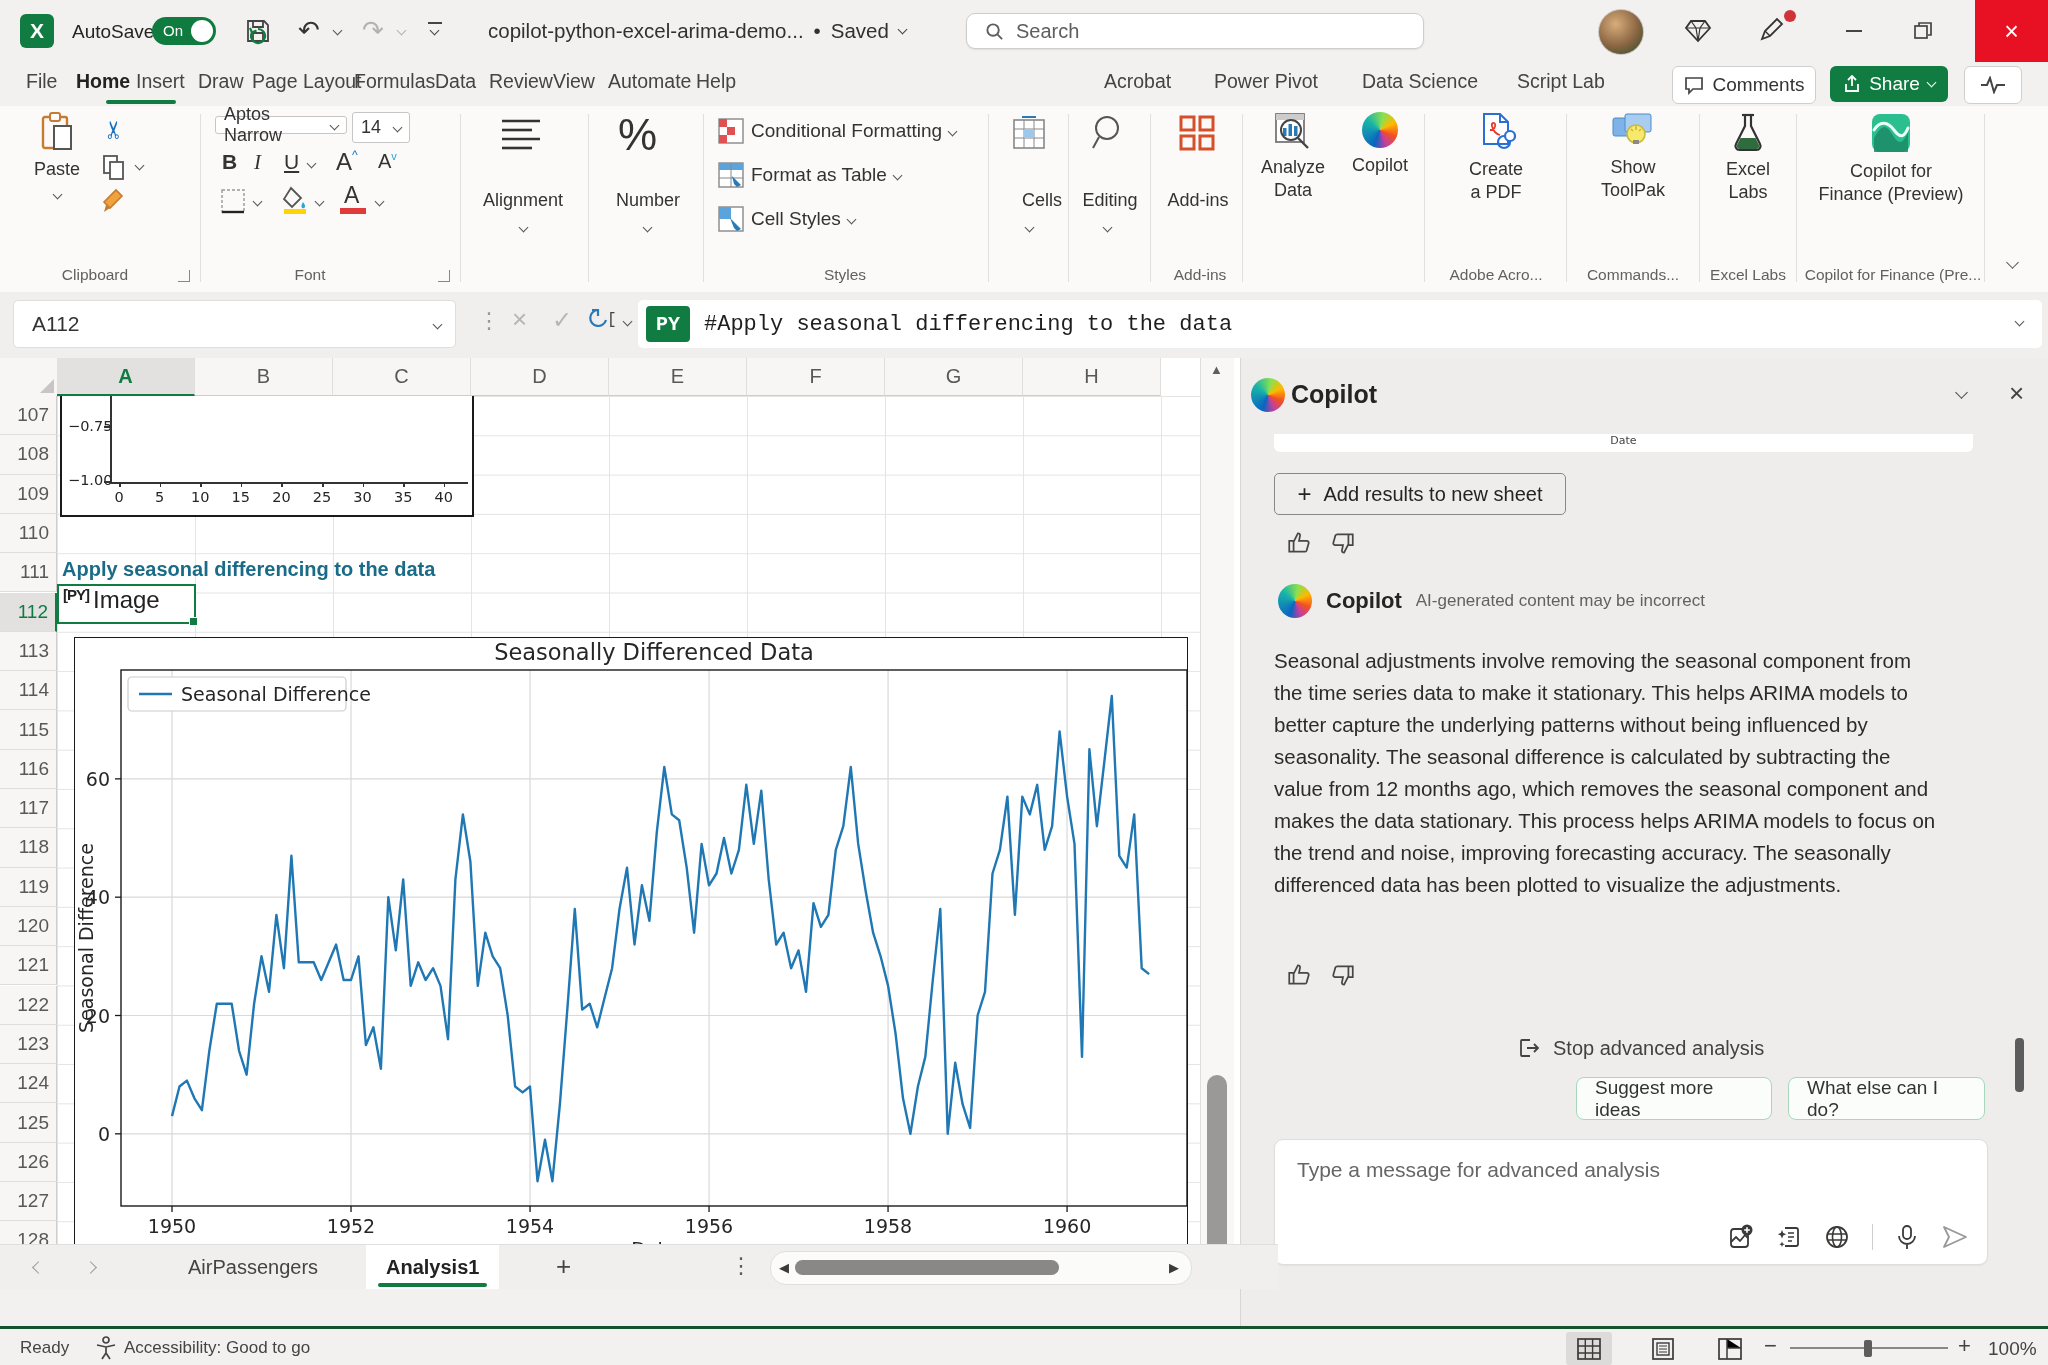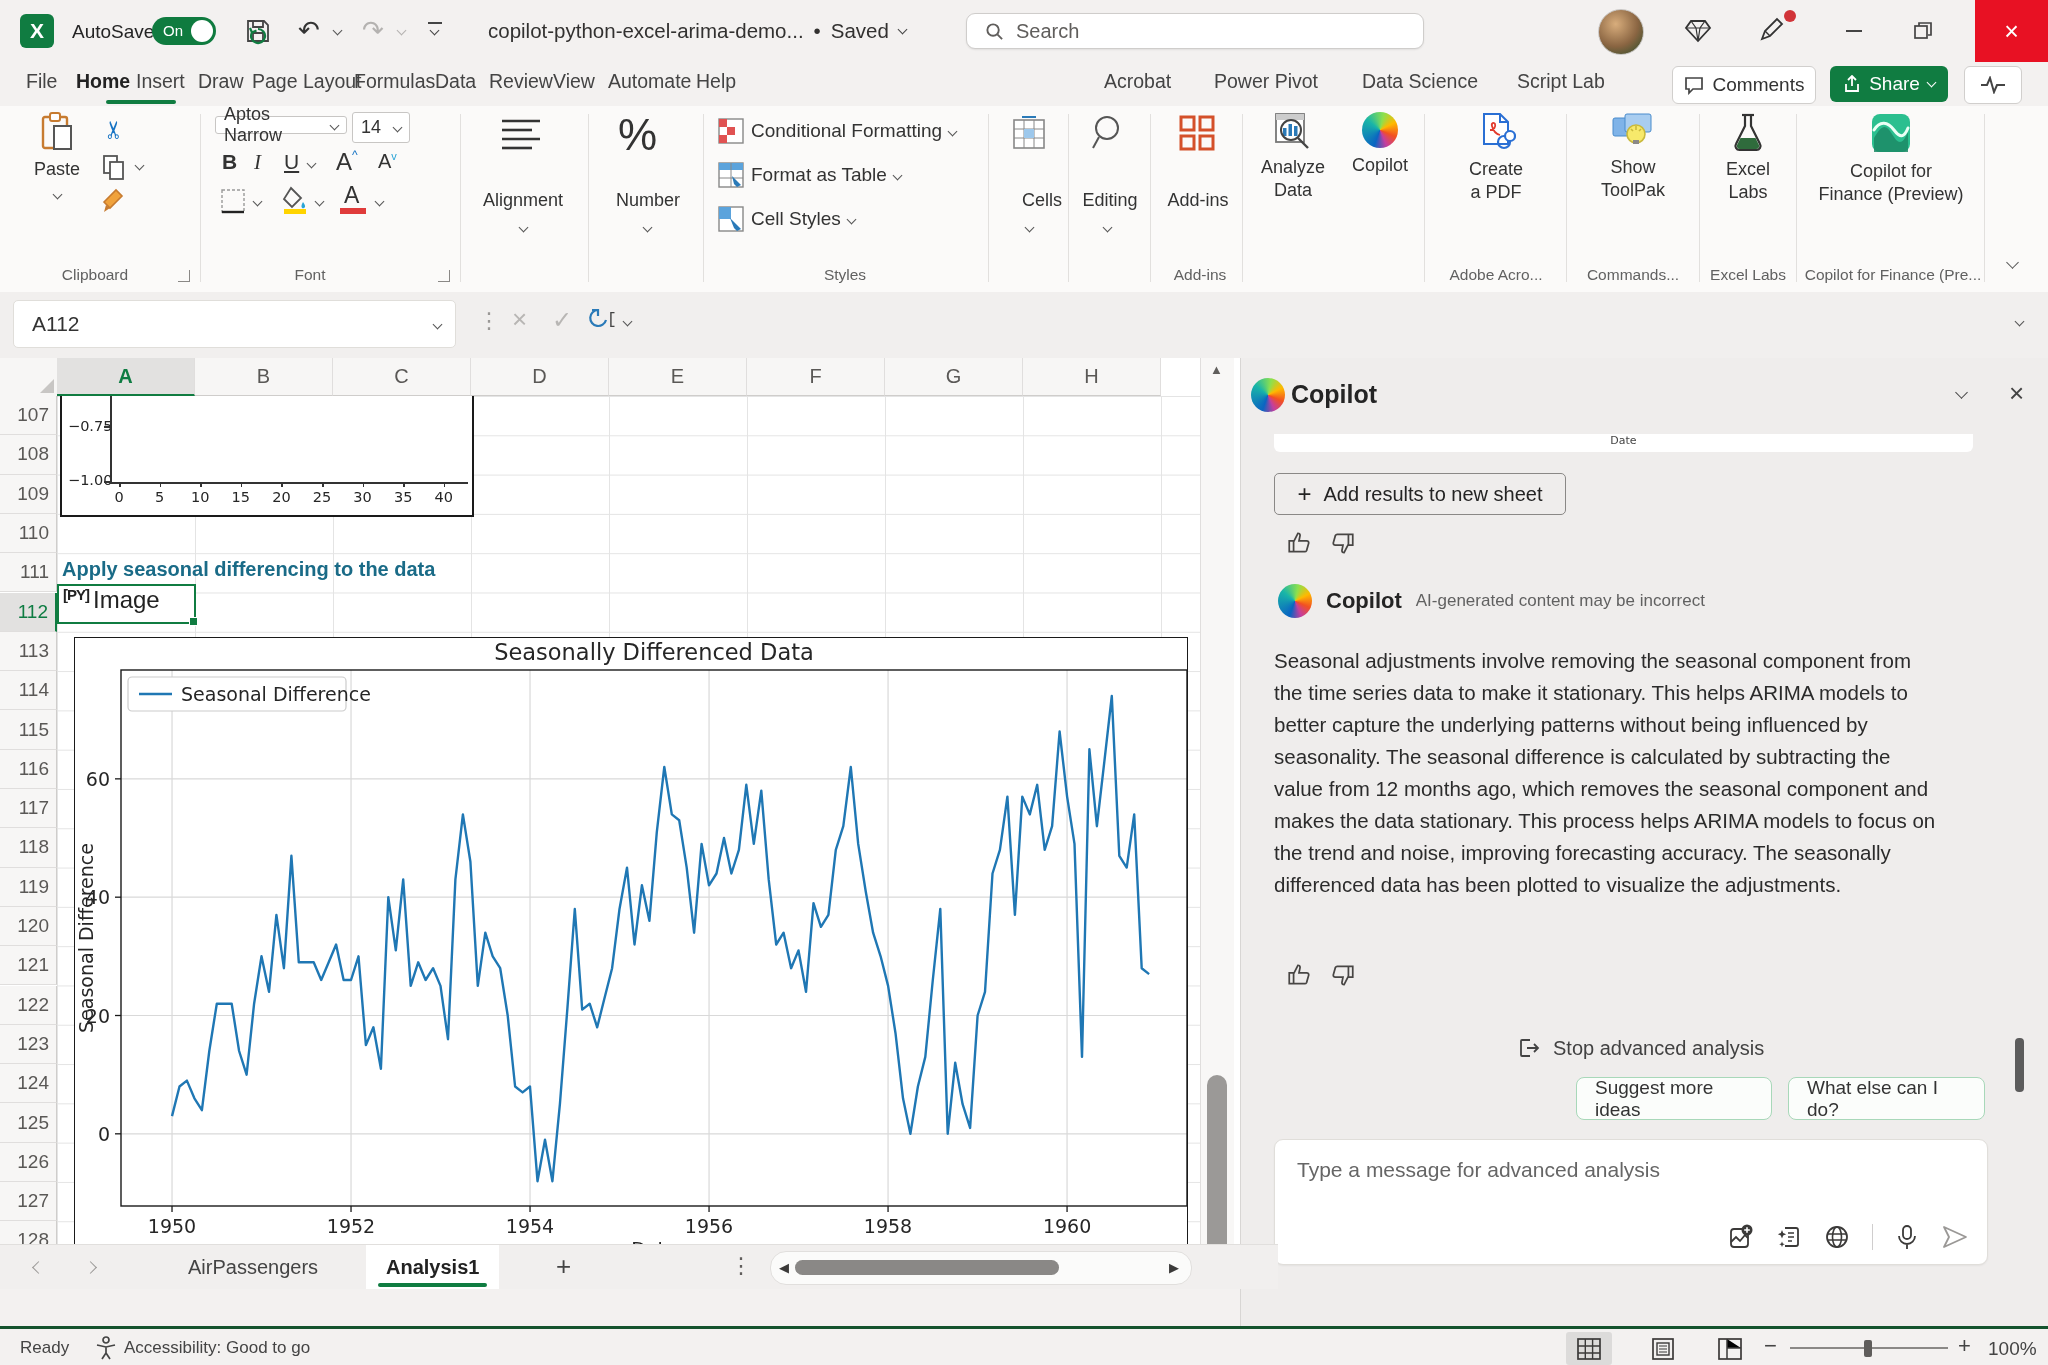--- a/index.html
+++ b/index.html
@@ -416,20 +416,24 @@
     </div>
     <span class="abs" style="left:478px;top:16px;font-size:22px;color:#9a9896">⋮</span>
     <span class="abs" style="left:512px;top:12px;font-size:26px;color:#b8b6b4">×</span>
     <span class="abs" style="left:552px;top:14px;font-size:24px;color:#b8b6b4">✓</span>
     <svg class="abs" style="left:588px;top:14px" width="34" height="30" viewBox="0 0 34 30">
         <path d="M10 4 a8 8 0 1 0 8 10" fill="none" stroke="#2a7ab8" stroke-width="2.2"></path>
         <path d="M4 4 l6 0 0 6" fill="none" stroke="#2a7ab8" stroke-width="2.2"></path>
         <text x="19" y="18" font-size="16" fill="#444" font-family="Liberation Mono,monospace">[ ]</text>
       </svg>
     <span class="abs chev sm" style="left:624px;top:26px;color:#555"></span>
+    <div id="formula-field" class="abs">
+      <span id="py-badge">PY</span>
+      <span id="formula-text">#Apply seasonal differencing to the data</span>
+    </div>
     <span class="abs chev sm" style="left:2016px;top:26px;color:#555"></span>
   </div>
 
   <div id="sheet" class="abs">
     <div id="grid" class="abs"></div>
     <div id="corner" class="abs"></div>
     <div id="col-headers">
         <div class="colh sel" style="left: 57px;">A</div>
         <div class="colh" style="left: 195px;">B</div>
         <div class="colh" style="left: 333px;">C</div>

